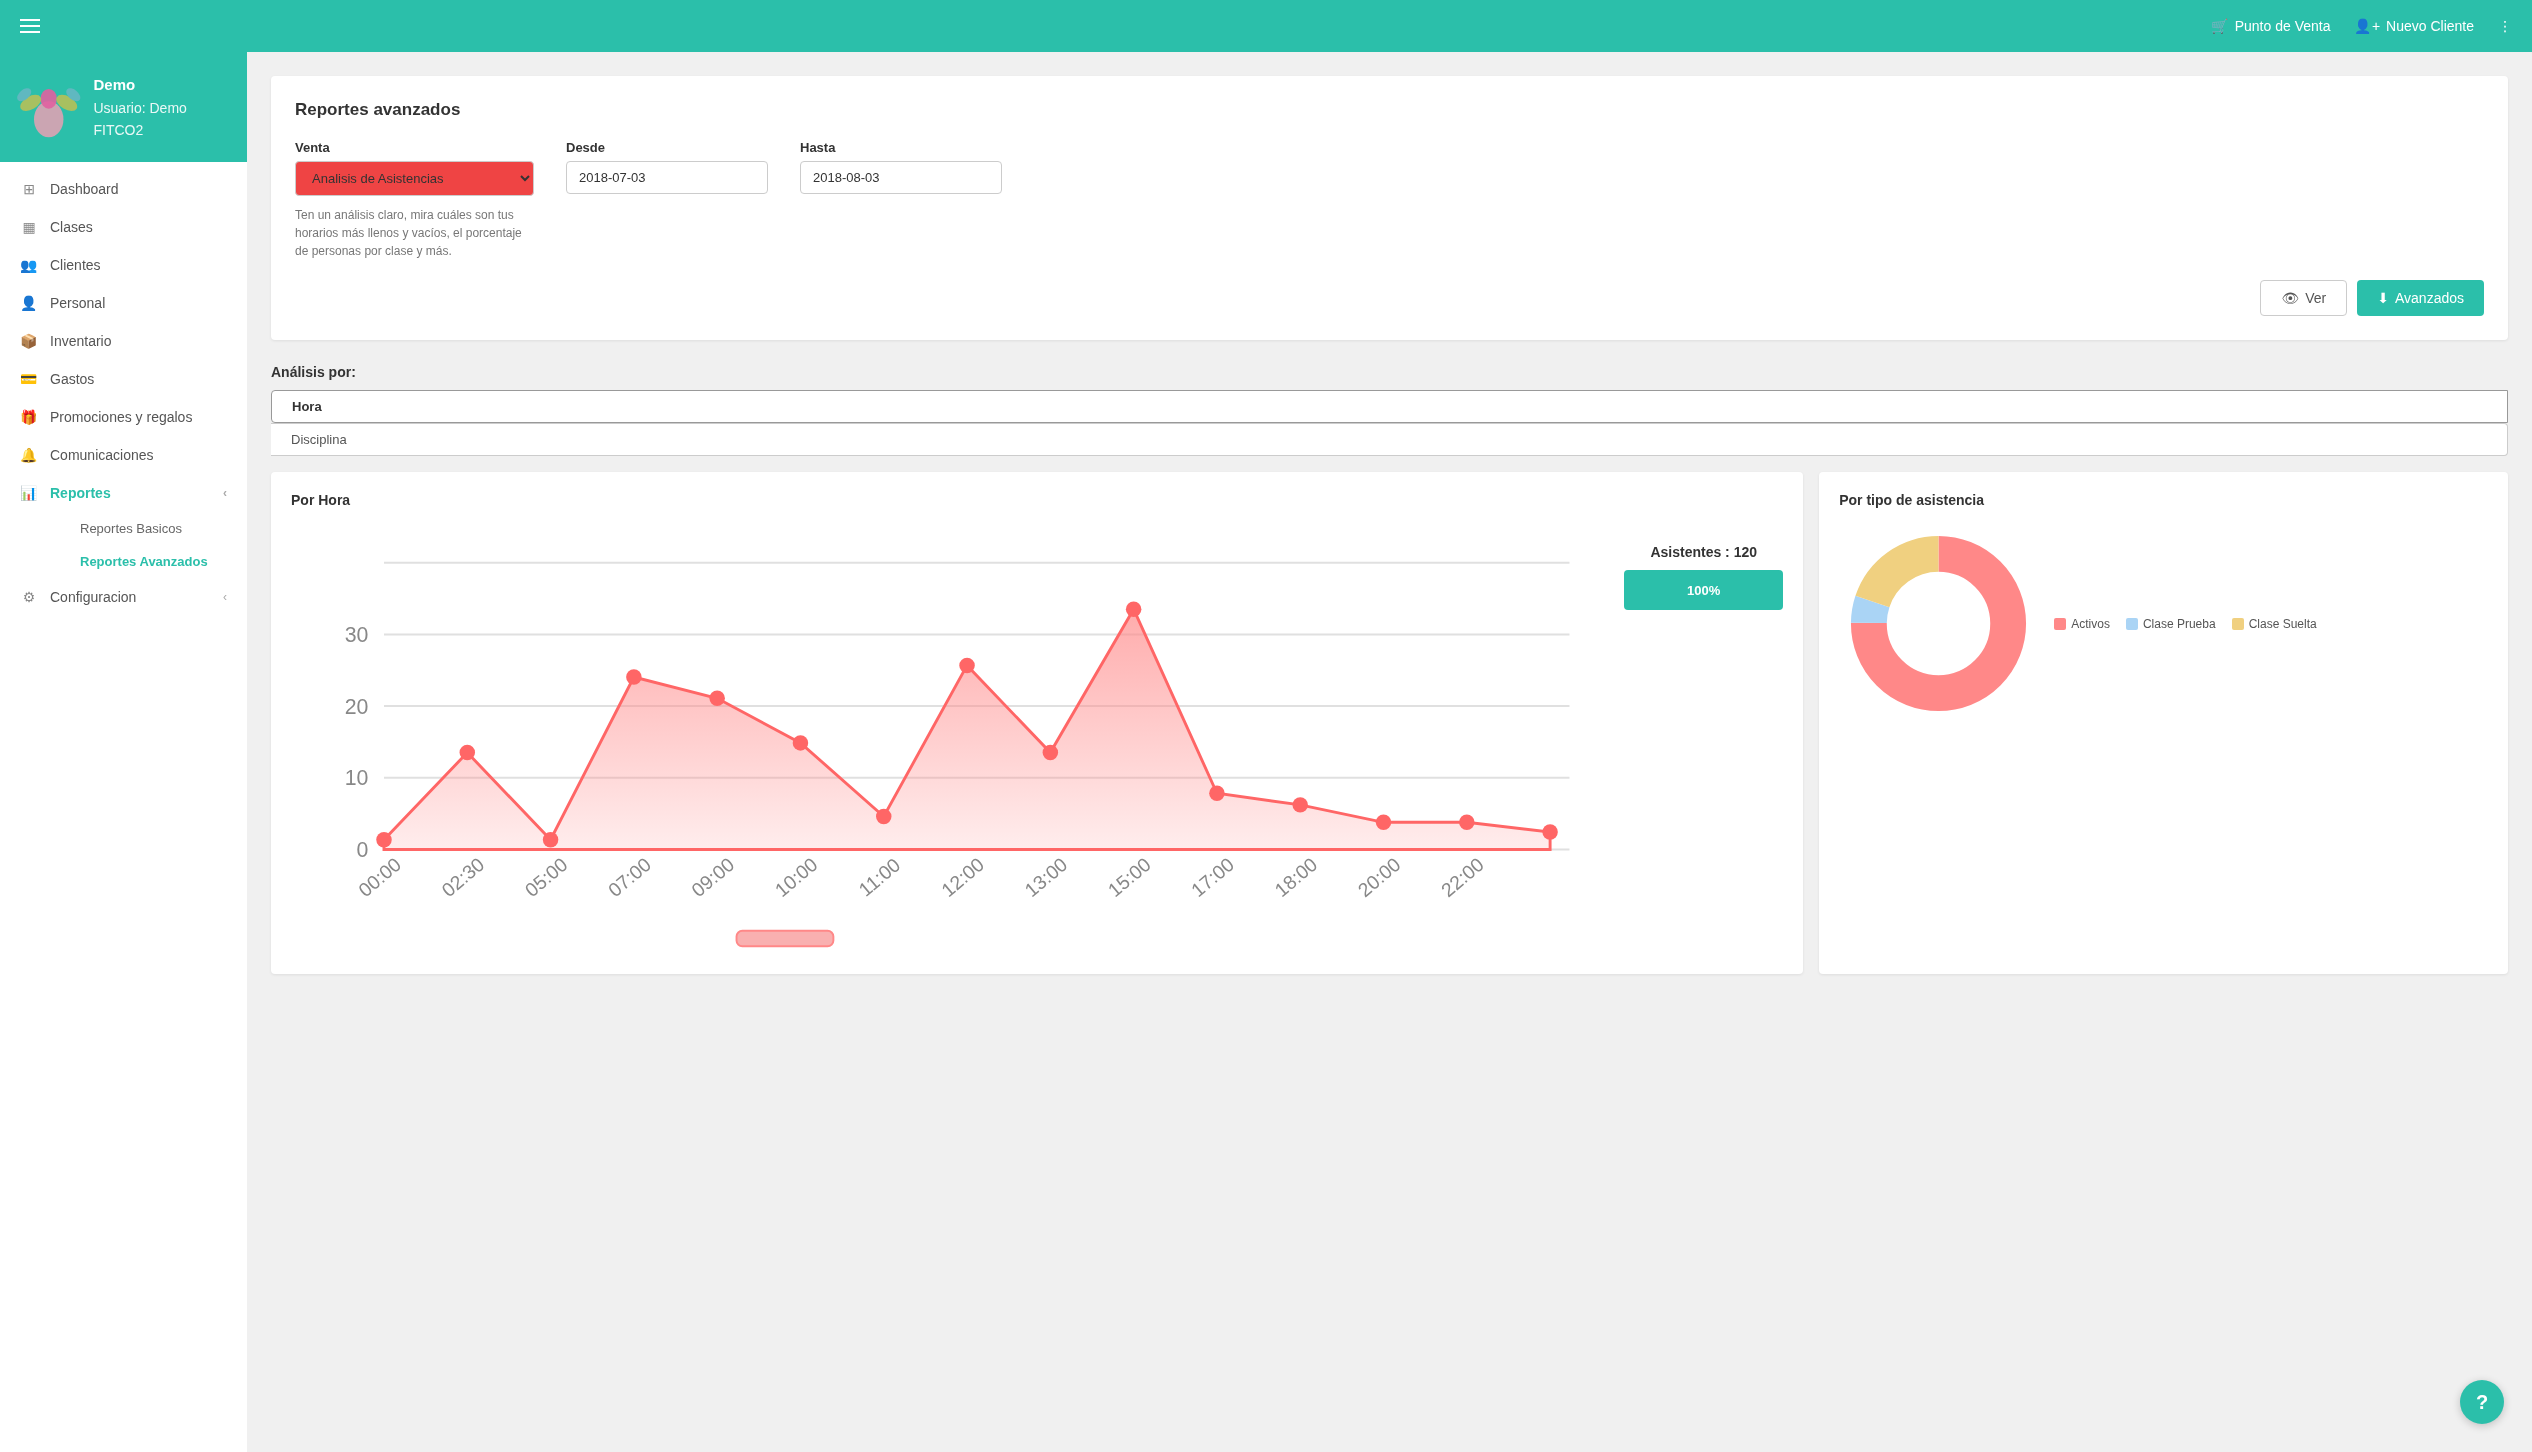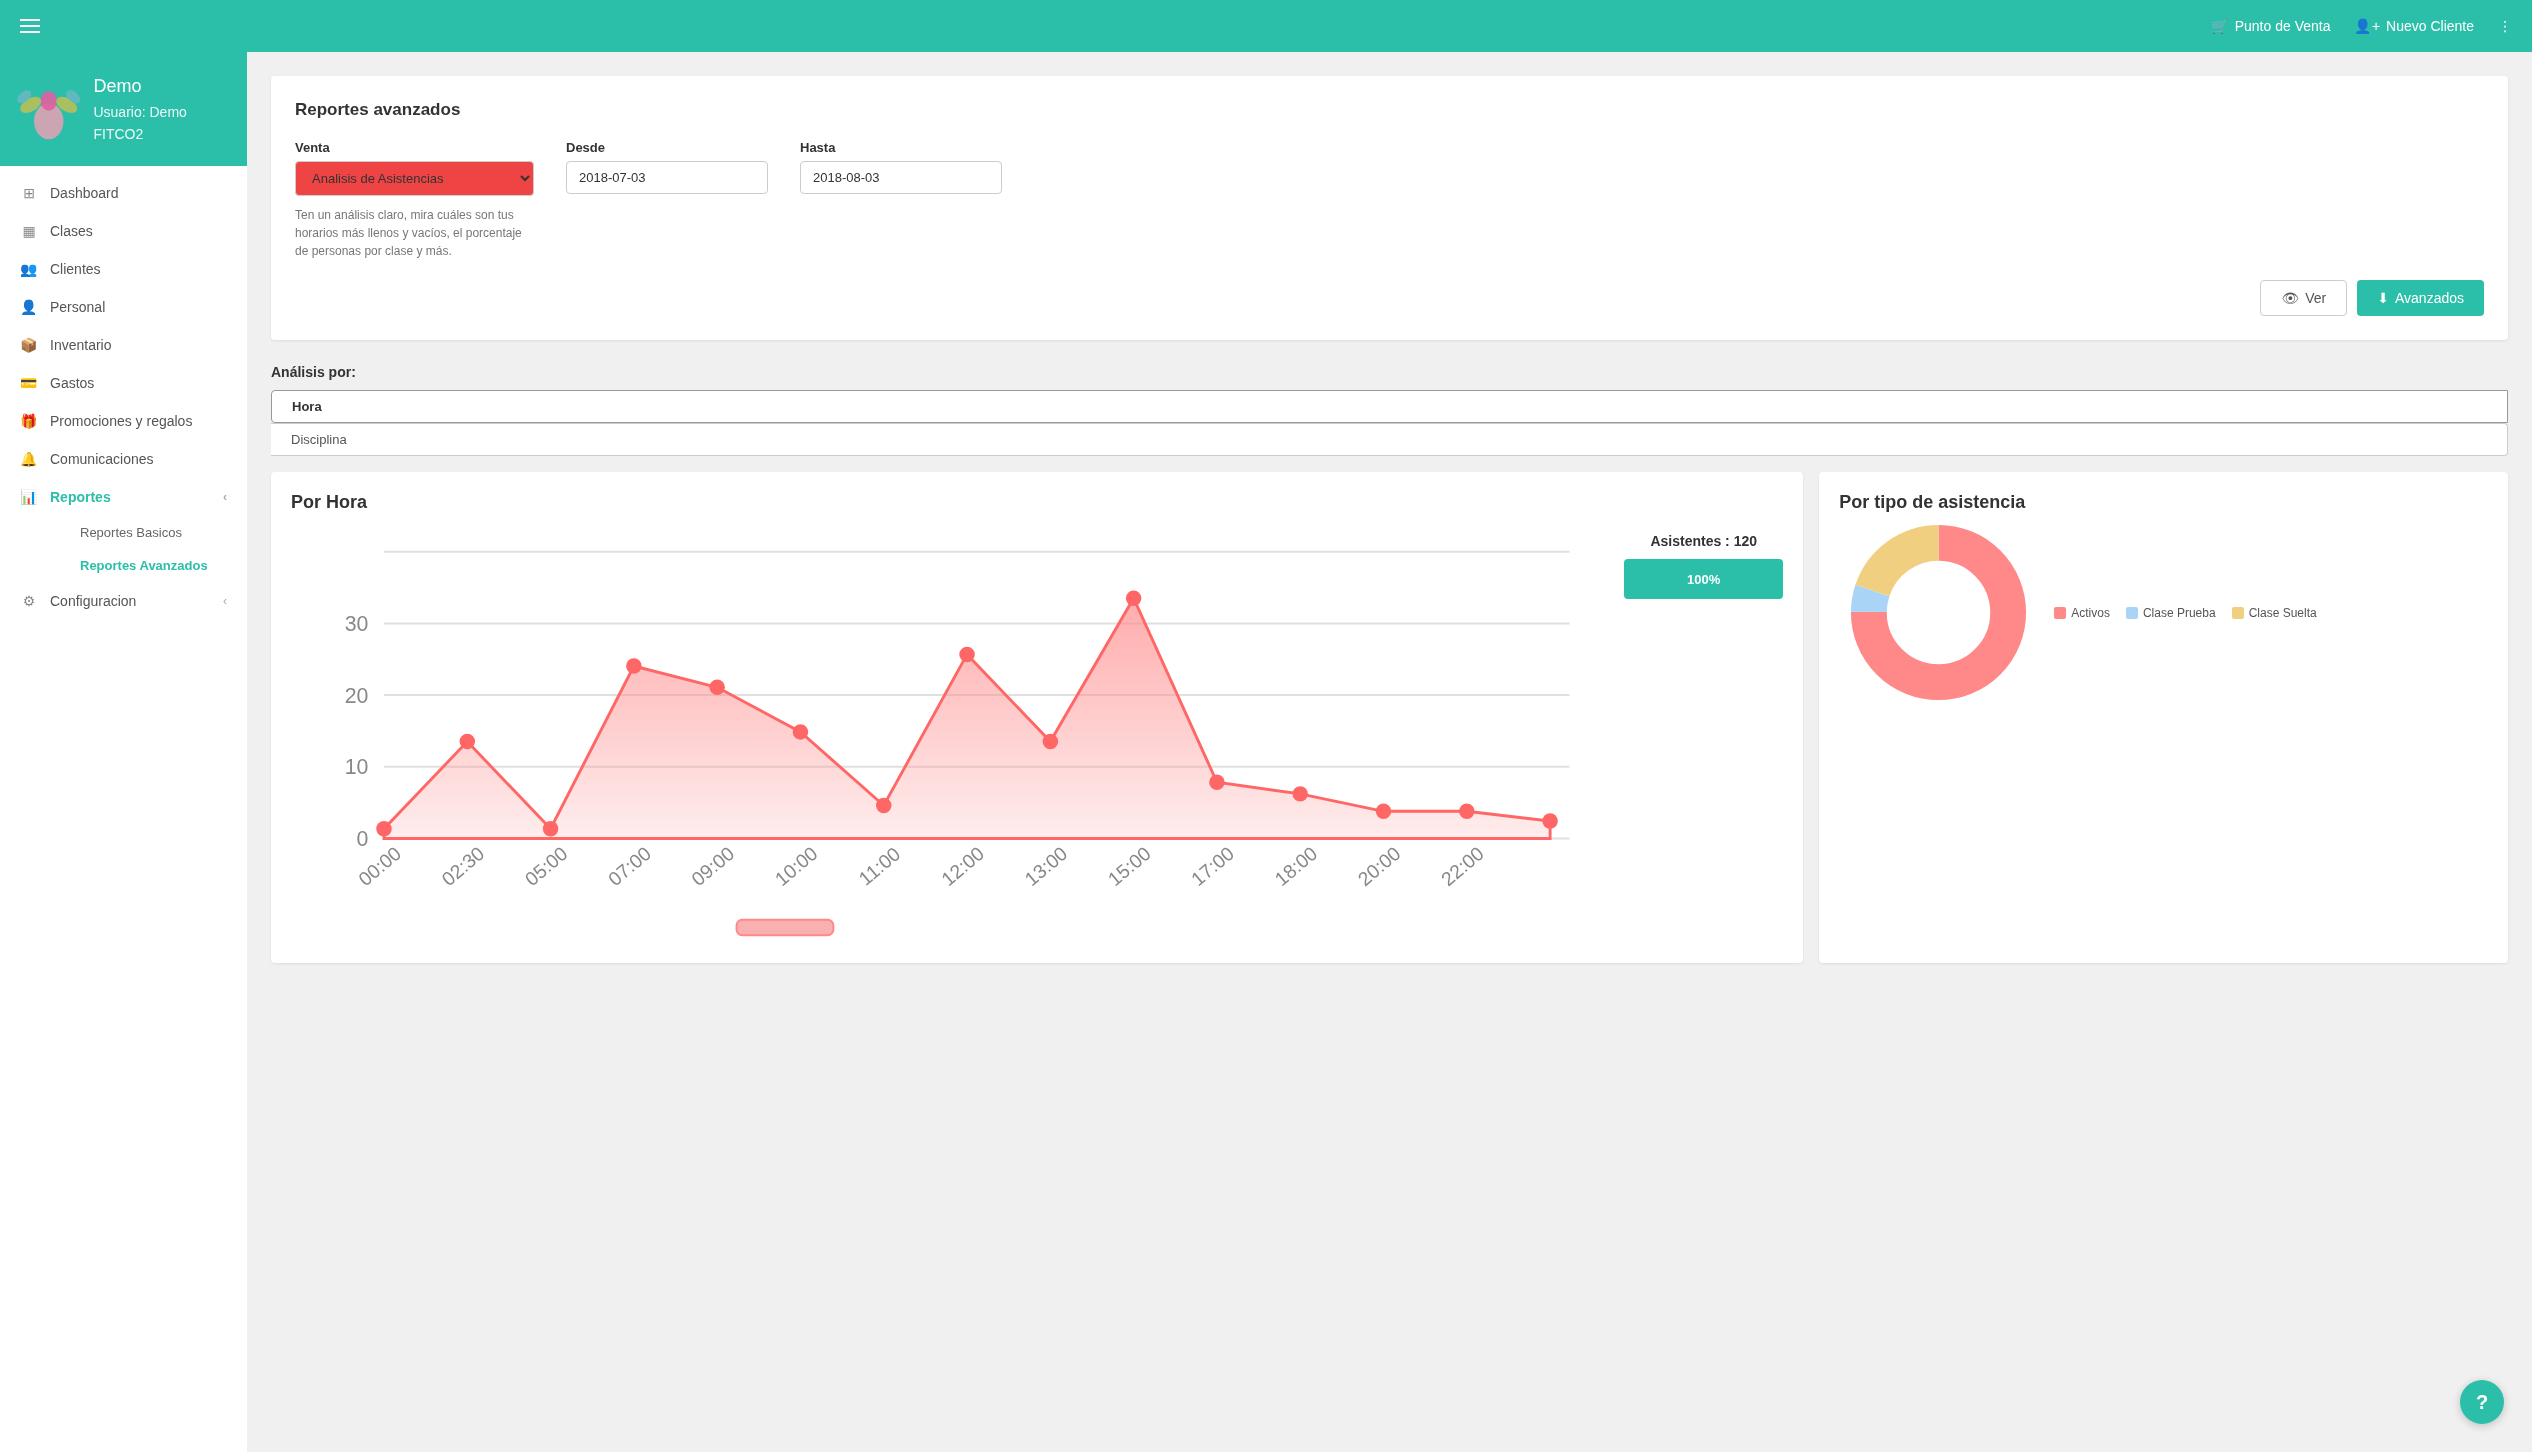--- a/index.html
+++ b/index.html
@@ -136,21 +136,21 @@
     .tab:first-child { border-radius: 4px 0 0 4px; }
     .tab:last-child { border-radius: 0 4px 4px 0; border-left: none; }
     .tab.active { background: #fff; font-weight: 700; color: #333; border-color: #999; }
 
     
     .charts-row { display: flex; gap: 16px; }
     .chart-card { background: white; border-radius: 4px; padding: 20px; box-shadow: 0 1px 3px rgba(0,0,0,0.08); }
     .chart-card.main-chart { flex: 2.3; }
     .chart-card.side-chart { flex: 1; }
 
-    .chart-title { font-size: 18px; font-weight: 600; color: #333; }
+    .chart-title { font-size: 14px; font-weight: 600; color: #333; margin-bottom: 16px; }
 
     
     .chart-area { display: flex; gap: 16px; align-items: flex-start; }
     .bar-chart-wrap { flex: 1; position: relative; }
 
     .bar-chart-svg { width: 100%; }
 
     .chart-stats { min-width: 159px; text-align: center; padding-top: 20px; }
     .stats-label { font-size: 14px; font-weight: 600; color: #333; margin-bottom: 10px; }
     .progress-bar-wrap { background: #e0e0e0; border-radius: 4px; height: 40px; overflow: hidden; }
@@ -217,21 +217,21 @@
 
       <svg class="logo-svg" viewBox="0 0 80 80">
         <ellipse cx="40" cy="55" rx="18" ry="22" fill="#e8a0b4" opacity="0.85"></ellipse>
         <ellipse cx="40" cy="30" rx="10" ry="12" fill="#e060a0" opacity="0.9"></ellipse>
         <ellipse cx="18" cy="35" rx="14" ry="8" fill="#a8c060" transform="rotate(-30 18 35)"></ellipse>
         <ellipse cx="62" cy="35" rx="14" ry="8" fill="#a8c060" transform="rotate(30 62 35)"></ellipse>
         <ellipse cx="10" cy="25" rx="10" ry="6" fill="#60b8c0" transform="rotate(-40 10 25)"></ellipse>
         <ellipse cx="70" cy="25" rx="10" ry="6" fill="#60b8c0" transform="rotate(40 70 25)"></ellipse>
       </svg>
       <div class="brand-text">
-        <div style="font-weight:400;font-size:18px;">Demo</div>
+        <div style="font-weight:700;font-size:15px;">Demo</div>
         <div class="username">Usuario: Demo FITCO2</div>
       </div>
     </div>
 
     <div class="sidebar-nav">
       <div class="nav-item-side">
         <span class="icon">⊞</span>
         <span>Dashboard</span>
       </div>
       <div class="nav-item-side">

